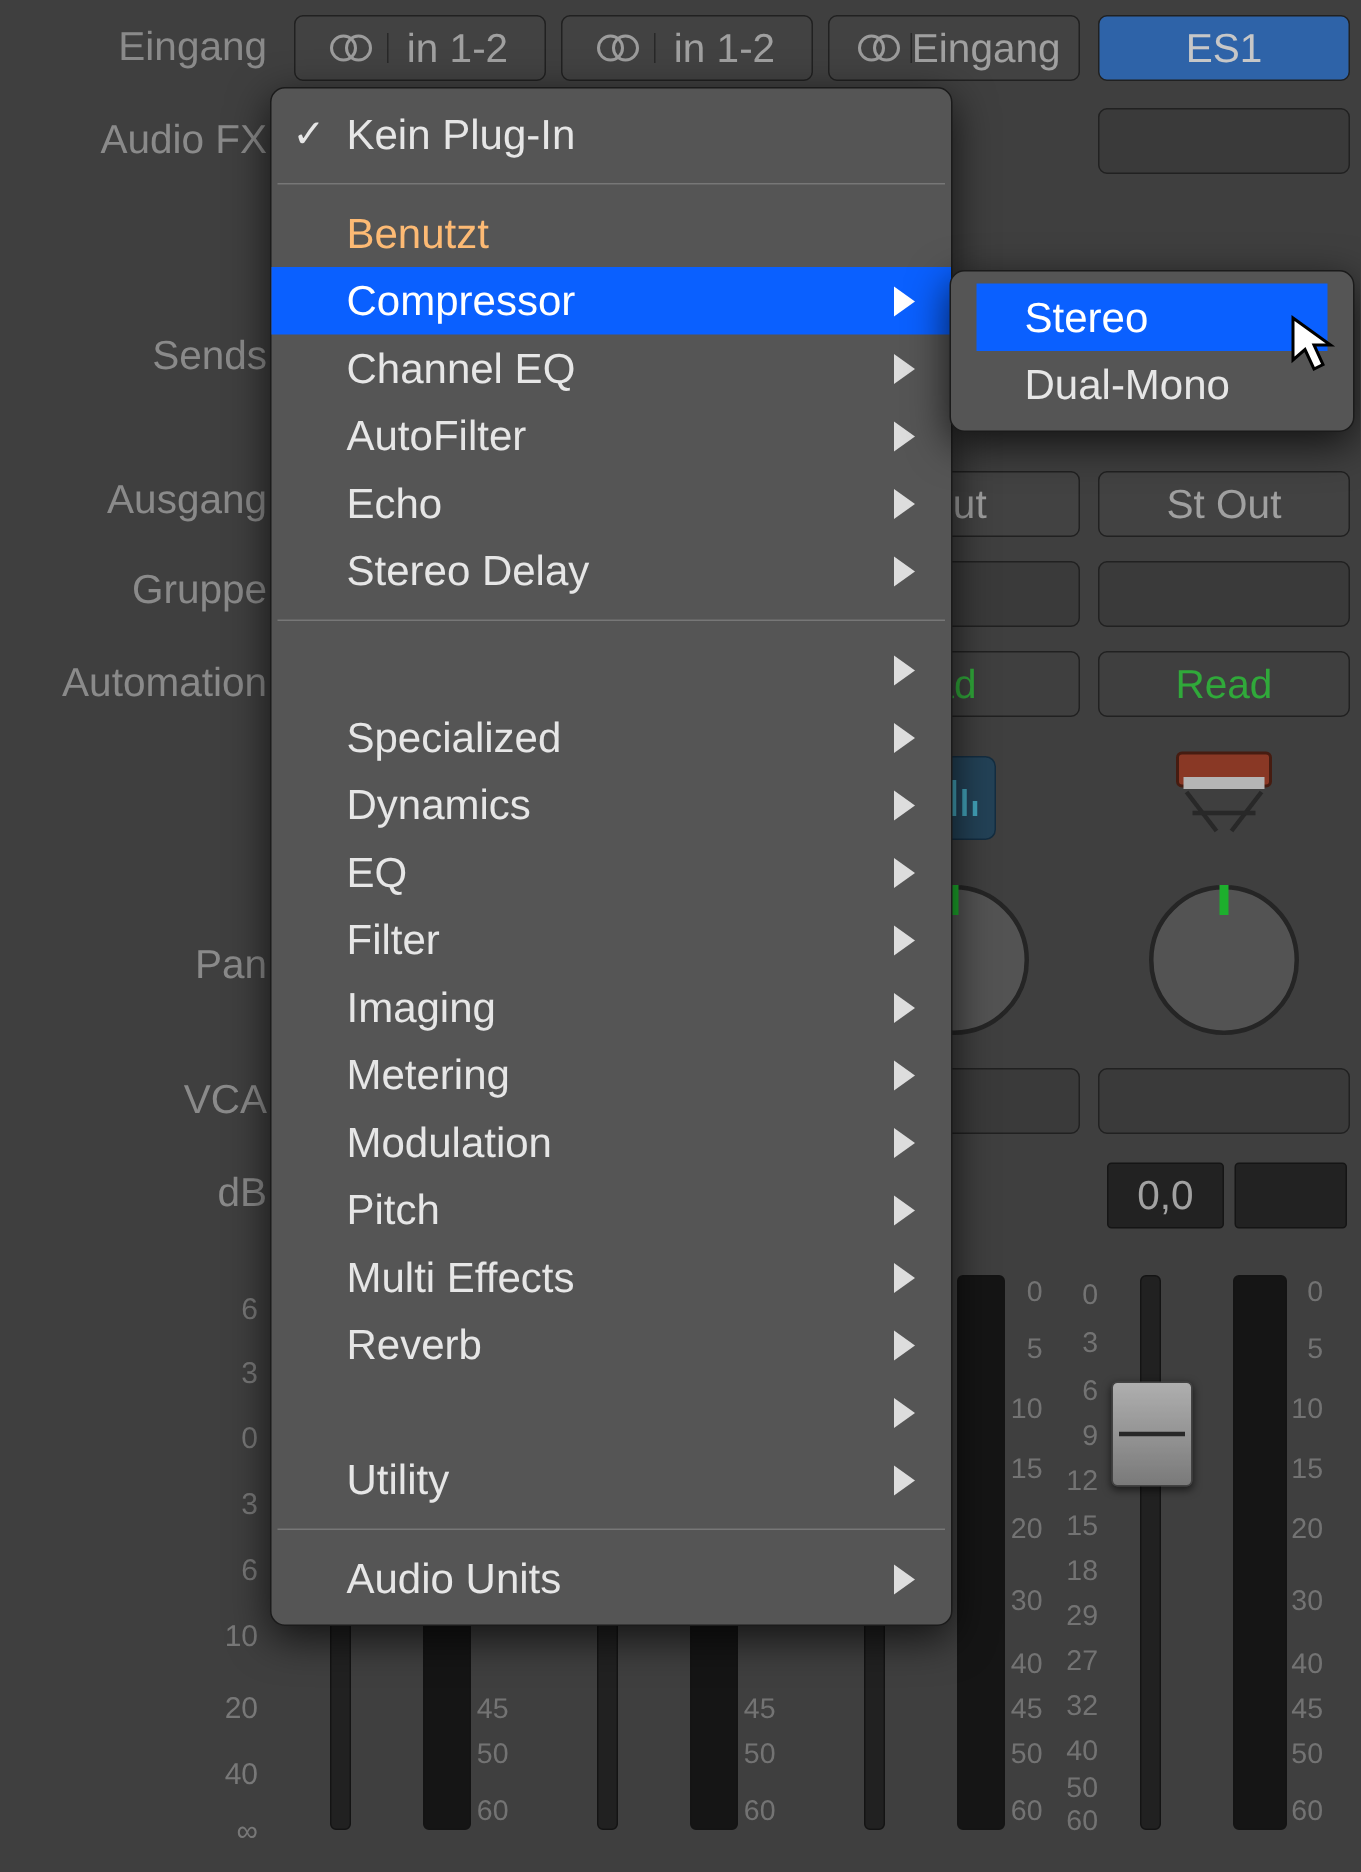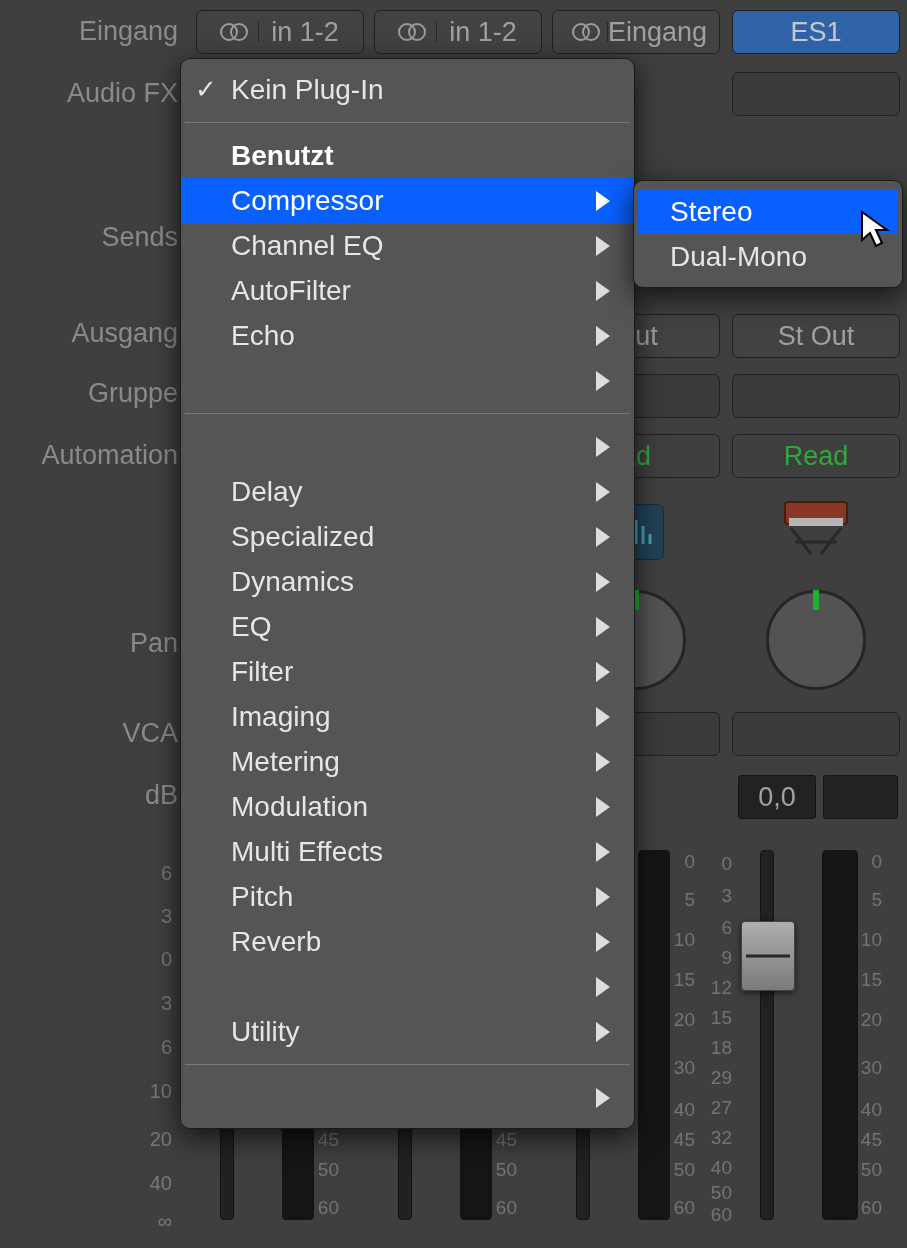--- a/index.html
+++ b/index.html
@@ -180,22 +180,22 @@
   }
   .menu-item {
     height: 45px;
     display: flex;
     align-items: center;
     padding: 0 24px 0 50px;
     font-size: 28px;
     position: relative;
   }
   .menu-item.header {
-    color: #ffffff;
-    font-weight: 700;
+    color: #fdba74;
+    font-weight: 400;
   }
   .menu-item.selected {
     background: #0a60ff;
     color: #fff;
   }
   .menu-item .check {
     position: absolute;
     left: 14px;
     font-size: 26px;
   }
@@ -215,21 +215,21 @@
 
   .submenu {
     position: absolute;
     left: 633px;
     top: 180px;
     width: 270px;
     background: #555555;
     border: 1px solid #1b1b1b;
     border-radius: 10px;
     box-shadow: 0 8px 28px rgba(0,0,0,.7);
-    padding: 8px 4px;
+    padding: 8px 17px;
     z-index: 60;
     font-size: 28px;
     color: #e6e6e6;
     text-align: right;
   }
   .submenu .menu-item { padding-left: 32px; }
   .cursor {
     position: absolute;
     left: 860px; top: 210px;
     z-index: 100;
@@ -432,31 +432,28 @@
     </div>
   <div class="menu-item">
       <span>AutoFilter</span>
       <span class="arrow"></span>
     </div>
   <div class="menu-item">
       <span>Echo</span>
       <span class="arrow"></span>
     </div>
   <div class="menu-item">
+      <span>Stereo Delay</span>
       <span class="arrow"></span>
     </div>
   <div class="menu-sep"></div>
   <div class="menu-item">
       <span class="arrow"></span>
     </div>
   <div class="menu-item">
-      <span>Delay</span>
-      <span class="arrow"></span>
-    </div>
-  <div class="menu-item">
       <span>Specialized</span>
       <span class="arrow"></span>
     </div>
   <div class="menu-item">
       <span>Dynamics</span>
       <span class="arrow"></span>
     </div>
   <div class="menu-item">
       <span>EQ</span>
       <span class="arrow"></span>
@@ -471,40 +468,41 @@
     </div>
   <div class="menu-item">
       <span>Metering</span>
       <span class="arrow"></span>
     </div>
   <div class="menu-item">
       <span>Modulation</span>
       <span class="arrow"></span>
     </div>
   <div class="menu-item">
+      <span>Pitch</span>
+      <span class="arrow"></span>
+    </div>
+  <div class="menu-item">
       <span>Multi Effects</span>
       <span class="arrow"></span>
     </div>
   <div class="menu-item">
-      <span>Pitch</span>
-      <span class="arrow"></span>
-    </div>
-  <div class="menu-item">
       <span>Reverb</span>
       <span class="arrow"></span>
     </div>
   <div class="menu-item">
       <span class="arrow"></span>
     </div>
   <div class="menu-item">
       <span>Utility</span>
       <span class="arrow"></span>
     </div>
   <div class="menu-sep"></div>
   <div class="menu-item">
+      <span>Audio Units</span>
       <span class="arrow"></span>
     </div>
 </div>
 
 <div class="submenu">
   <div class="menu-item selected">
       <span>Stereo</span>
     </div>
   <div class="menu-item">
       <span>Dual-Mono</span>

